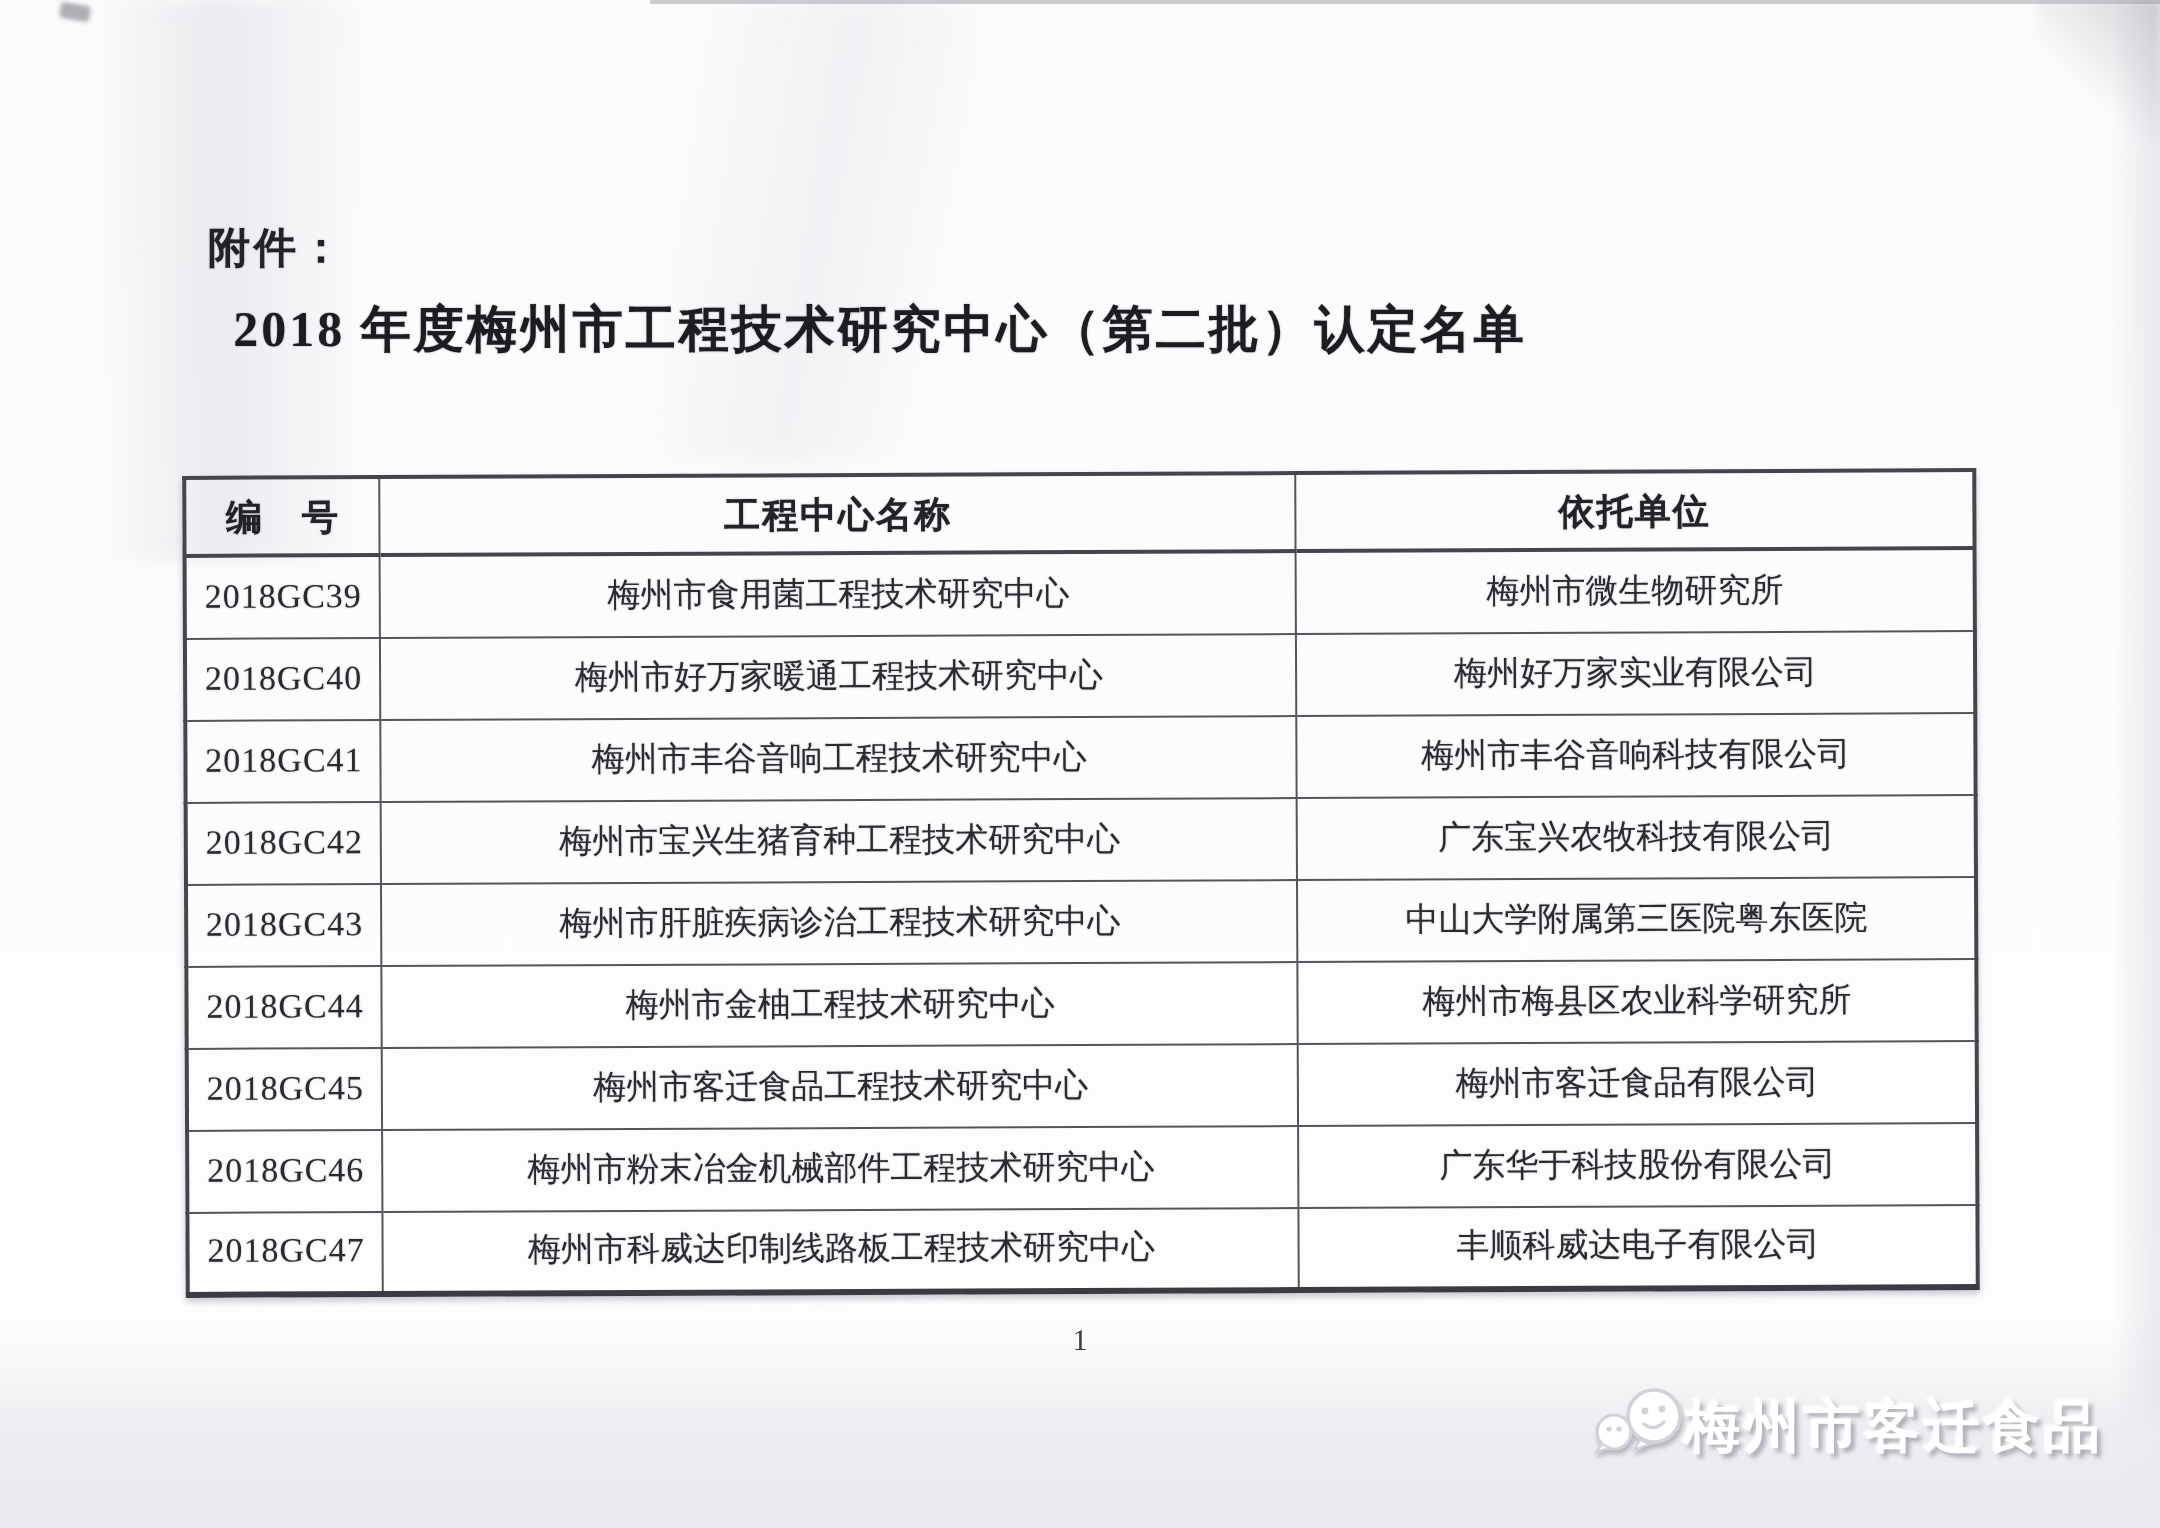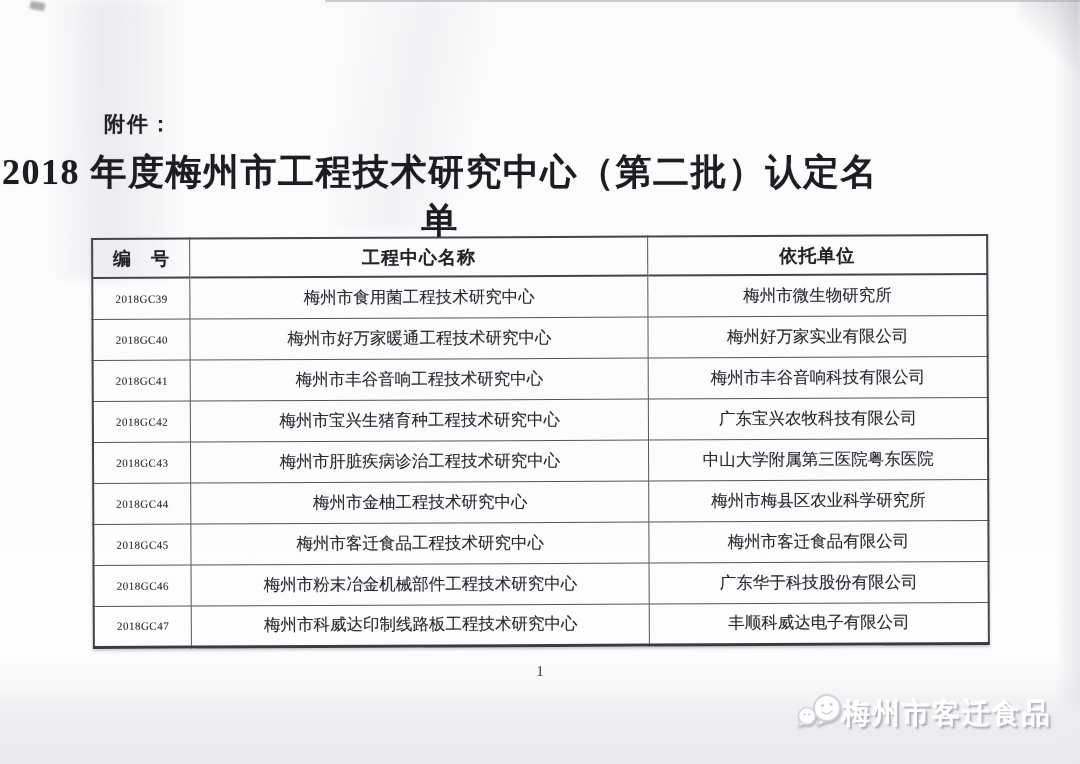--- a/index.html
+++ b/index.html
@@ -54,21 +54,21 @@
   
   .attachment-label {
     position: absolute; left: 104px; top: 110px;
     font-size: 21px; font-weight: bold; color: #222228;
     letter-spacing: 2px;
     text-shadow: 0 0 1px rgba(60,60,70,0.35);
   }
   .doc-title {
     position: absolute; left: 0; top: 148px; width: 880px;
     text-align: center;
-    font-size: 36px; font-weight: bold; color: #1c1c22;
+    font-size: 25px; font-weight: bold; color: #1c1c22;
     letter-spacing: 1.5px;
     text-shadow: 0 0 1px rgba(40,40,50,0.4);
   }
 
   
   .doc-table {
     position: absolute; left: 92px; top: 236px; width: 897px;
     border-collapse: collapse;
     transform: rotate(-0.25deg);
     color: #2a2a31;
@@ -81,21 +81,21 @@
     text-align: center; vertical-align: middle;
     padding: 0 6px;
     text-shadow: 0 0 1px rgba(55,55,66,0.35);
   }
   .doc-table th {
     height: 39px; font-size: 18px; font-weight: bold;
     letter-spacing: 1px; color: #222228;
     border-bottom: 2px solid #45454d;
   }
   .doc-table td { height: 41px; font-size: 16.5px; }
-  .doc-table td.id-cell { font-size: 11px; letter-spacing: 0.5px; }
+  .doc-table td.id-cell { font-size: 17px; letter-spacing: 0.5px; }
 
   .page-number {
     position: absolute; left: 0; top: 663px; width: 1080px;
     text-align: center; font-size: 15px; color: #3c3c44;
   }
 
   
   .watermark {
     position: absolute; right: 28px; bottom: 28px;
     display: flex; align-items: center; 

